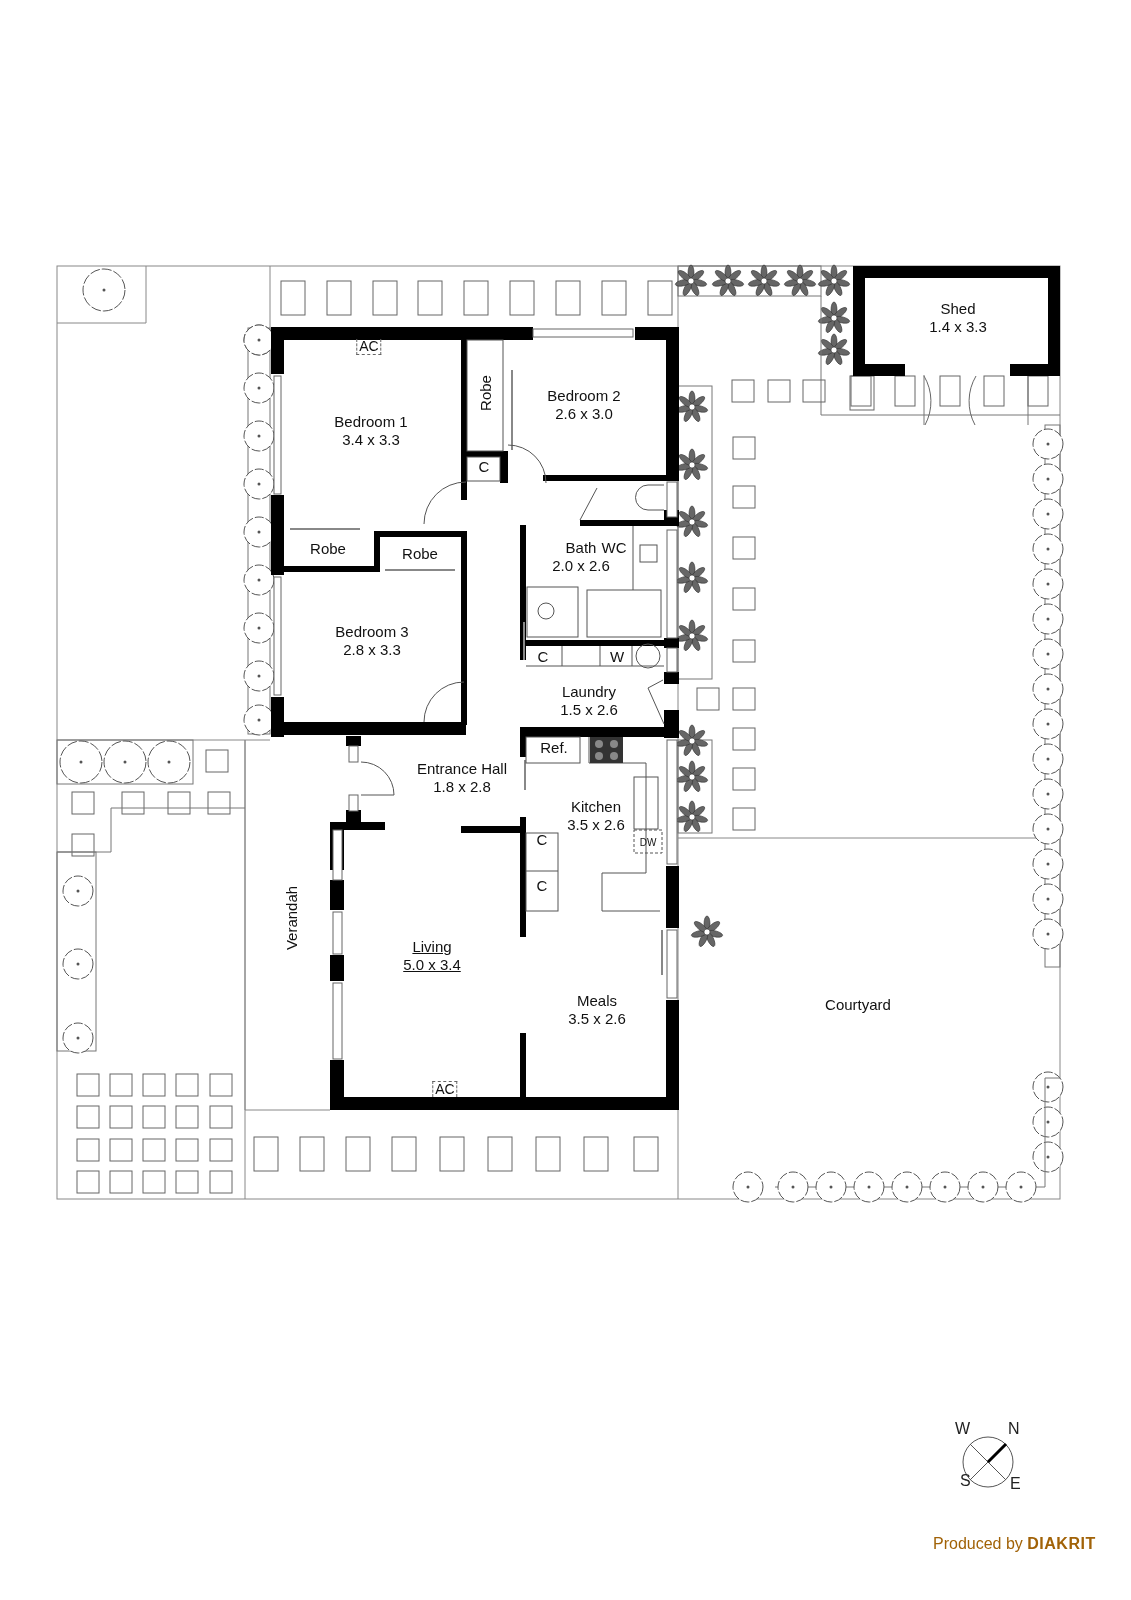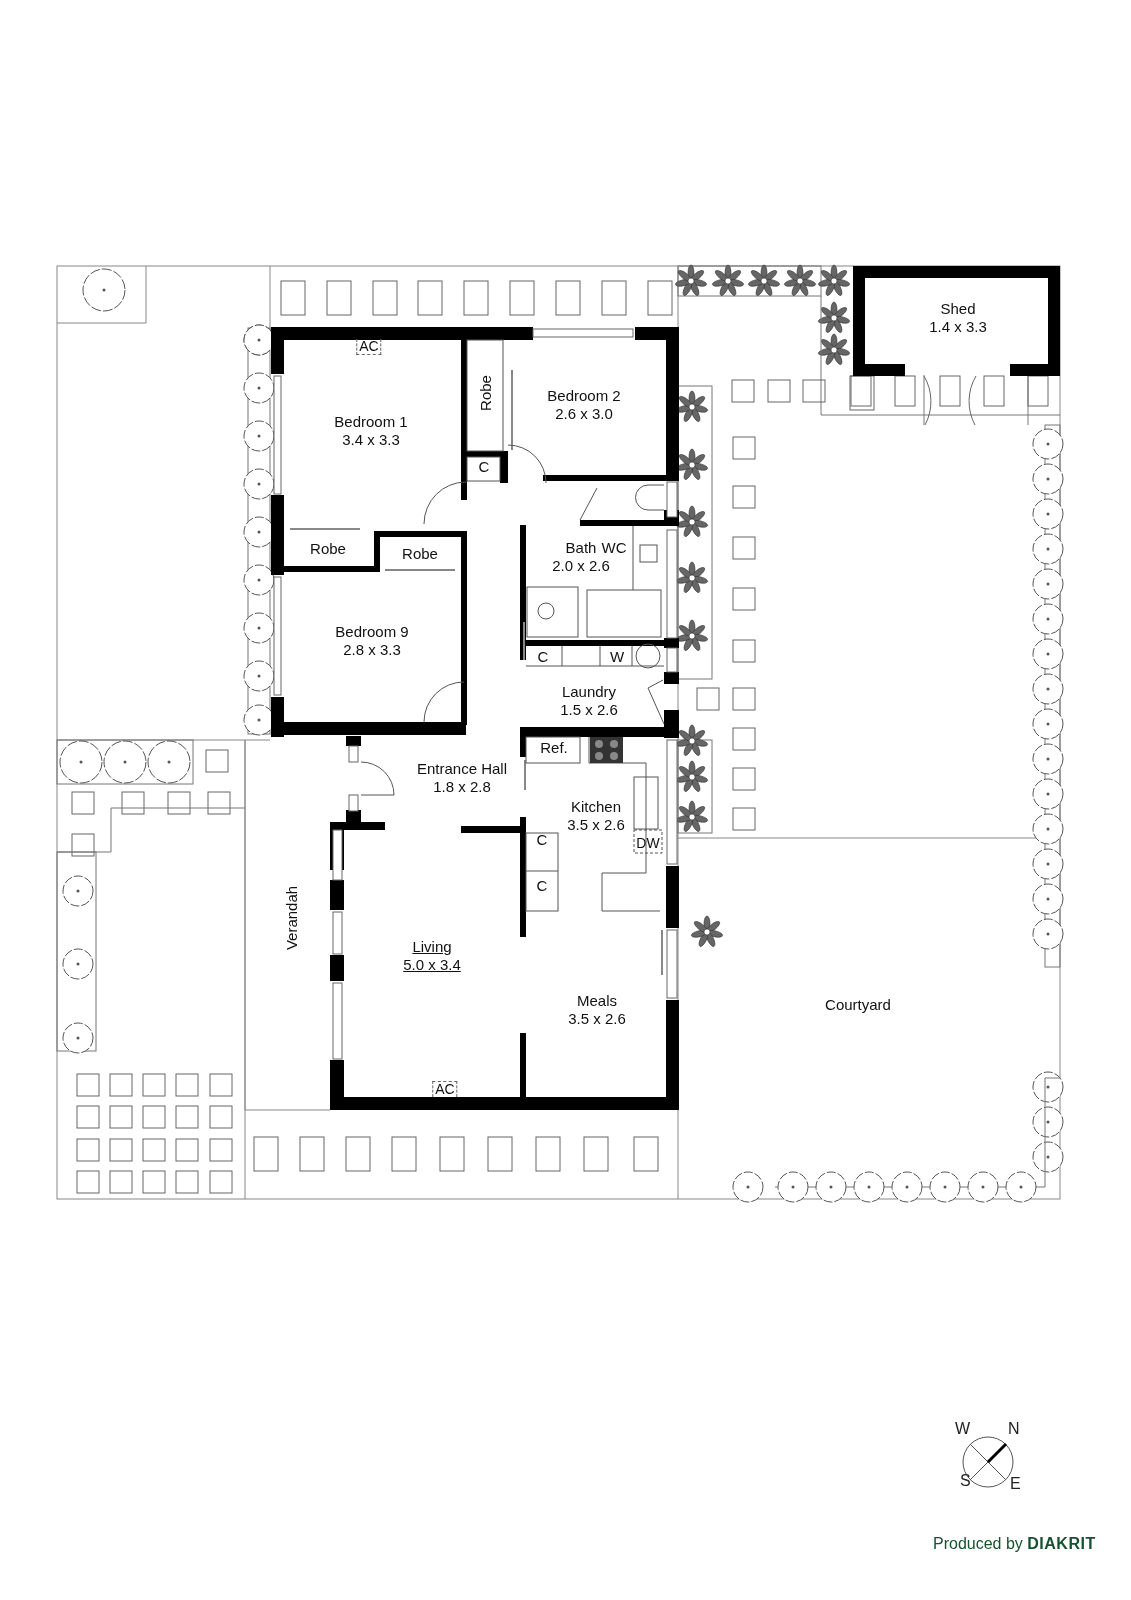--- a/index.html
+++ b/index.html
@@ -2,21 +2,21 @@
 <html><head>
 <meta charset="utf-8">
 <style>
   html,body{margin:0;padding:0;background:#fff;}
   body{width:1131px;height:1600px;position:relative;overflow:hidden;font-family:"Liberation Sans",sans-serif;color:#111;}
   #plan{position:absolute;left:0;top:0;}
   .lbl{position:absolute;text-align:center;font-size:15px;line-height:18px;color:#111;white-space:nowrap;transform:translate(-50%,-50%);}
   .lbl span{display:block;}
   .vert{transform:translate(-50%,-50%) rotate(-90deg);}
   .ac{border:1px dashed #666;border-top:none;padding:0 2px;font-size:14px;line-height:15px;}
-  .credit{position:absolute;left:933px;top:1535px;font-size:16px;color:#14532d;white-space:nowrap;}
+  .credit{position:absolute;left:933px;top:1535px;font-size:16px;color:#a16207;white-space:nowrap;}
   .credit b{font-weight:bold;letter-spacing:0.5px;}
   .compass-l{position:absolute;font-size:16px;color:#222;}
 </style>
 </head>
 <body>
 
 <svg id="plan" width="1131" height="1600" viewBox="0 0 1131 1600">
   <defs>
     <g id="shrub">
       <circle r="15" fill="#fff" stroke="#555" stroke-width="1" stroke-dasharray="9 2"></circle>
@@ -363,21 +363,21 @@
 
 <div class="lbl" style="left:371px;top:431px;">
     <span>Bedroom 1</span>
     <span>3.4 x 3.3</span>
   </div>
 <div class="lbl" style="left:584px;top:405px;">
     <span>Bedroom 2</span>
     <span>2.6 x 3.0</span>
   </div>
 <div class="lbl" style="left:372px;top:641px;">
-    <span>Bedroom 9</span>
+    <span>Bedroom 3</span>
     <span>2.8 x 3.3</span>
   </div>
 <div class="lbl" style="left:581px;top:557px;">
     <span>Bath</span>
     <span>2.0 x 2.6</span>
   </div>
 <div class="lbl" style="left:589px;top:701px;">
     <span>Laundry</span>
     <span>1.5 x 2.6</span>
   </div>
@@ -405,21 +405,21 @@
 <div class="lbl vert" style="left:486px;top:393px;">Robe</div>
 <div class="lbl" style="left:328px;top:549px;">Robe</div>
 <div class="lbl" style="left:420px;top:554px;">Robe</div>
 <div class="lbl" style="left:484px;top:467px;">C</div>
 <div class="lbl" style="left:614px;top:504px;margin-top:44px;">WC</div>
 <div class="lbl" style="left:543px;top:657px;">C</div>
 <div class="lbl" style="left:617px;top:657px;">W</div>
 <div class="lbl" style="left:554px;top:748px;">Ref.</div>
 <div class="lbl" style="left:542px;top:840px;">C</div>
 <div class="lbl" style="left:542px;top:886px;">C</div>
-<div class="lbl" style="left:648px;top:843px;font-size:14px;">DW</div>
+<div class="lbl" style="left:648px;top:843px;font-size:10px;">DW</div>
 <div class="lbl ac" style="left:369px;top:347px;">AC</div>
 <div class="lbl ac" style="left:445px;top:1089px;border-top:1px dashed #666;border-bottom:none;">AC</div>
 <div class="lbl vert" style="left:292px;top:918px;">Verandah</div>
 <div class="lbl" style="left:858px;top:985px;margin-top:20px;">Courtyard</div>
 
 <div class="compass-l" style="left:955px;top:1420px;">W</div>
 <div class="compass-l" style="left:1008px;top:1420px;">N</div>
 <div class="compass-l" style="left:960px;top:1472px;">S</div>
 <div class="compass-l" style="left:1010px;top:1475px;">E</div>
 

